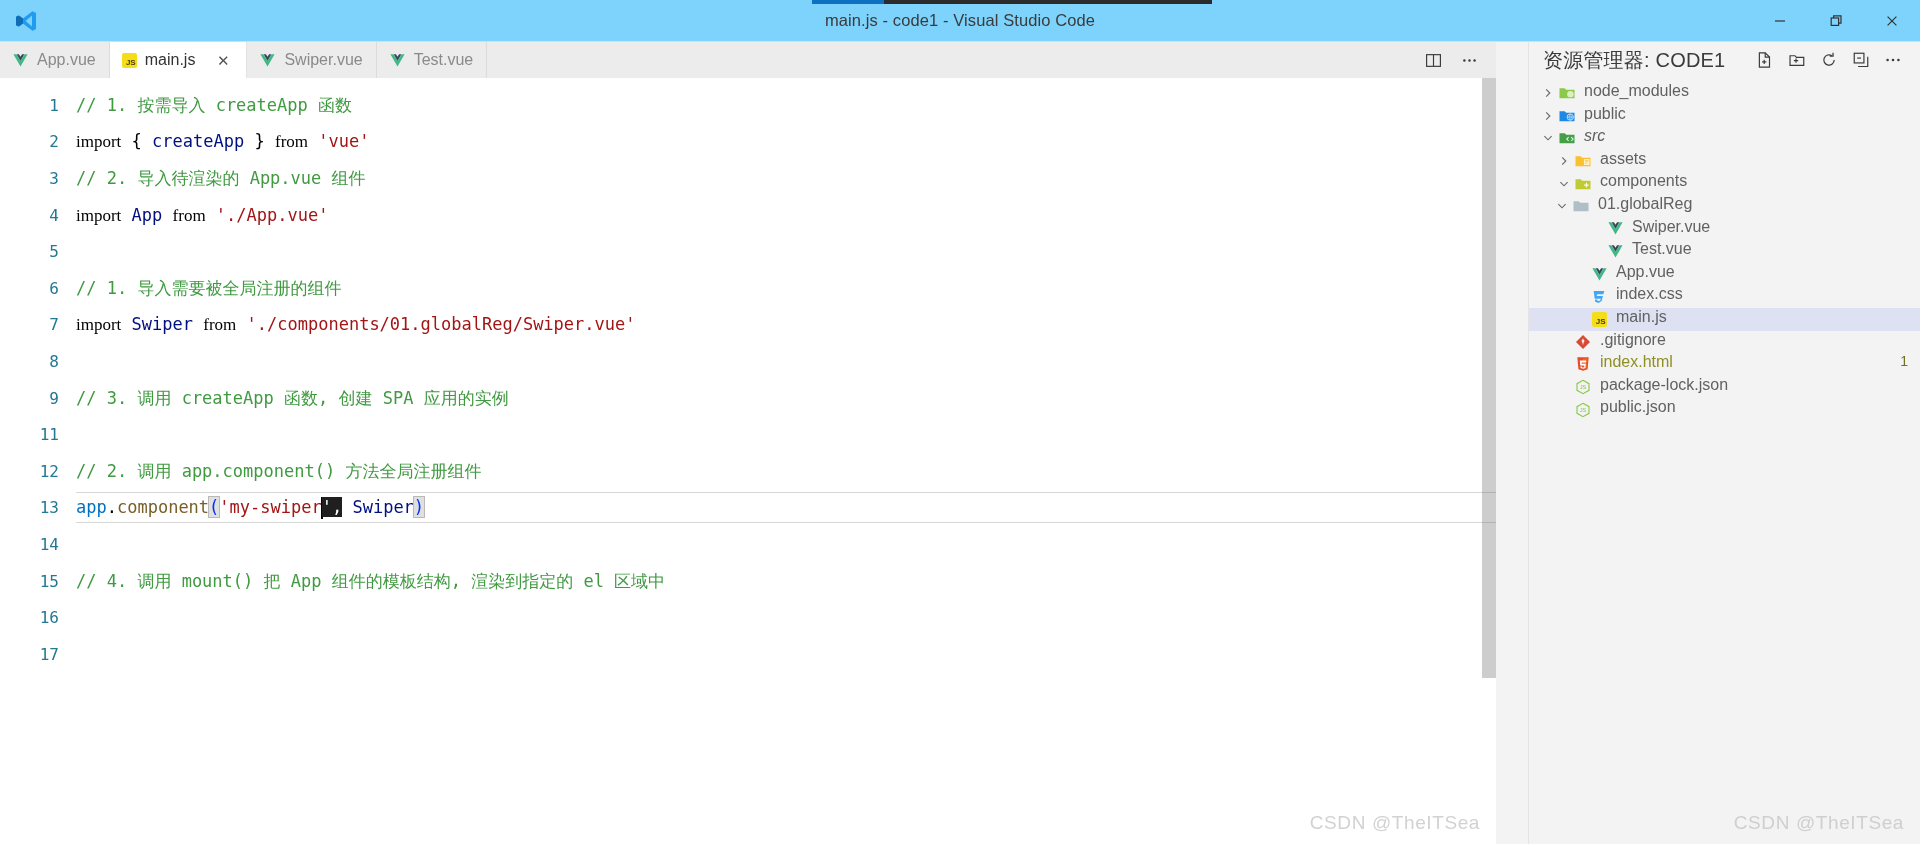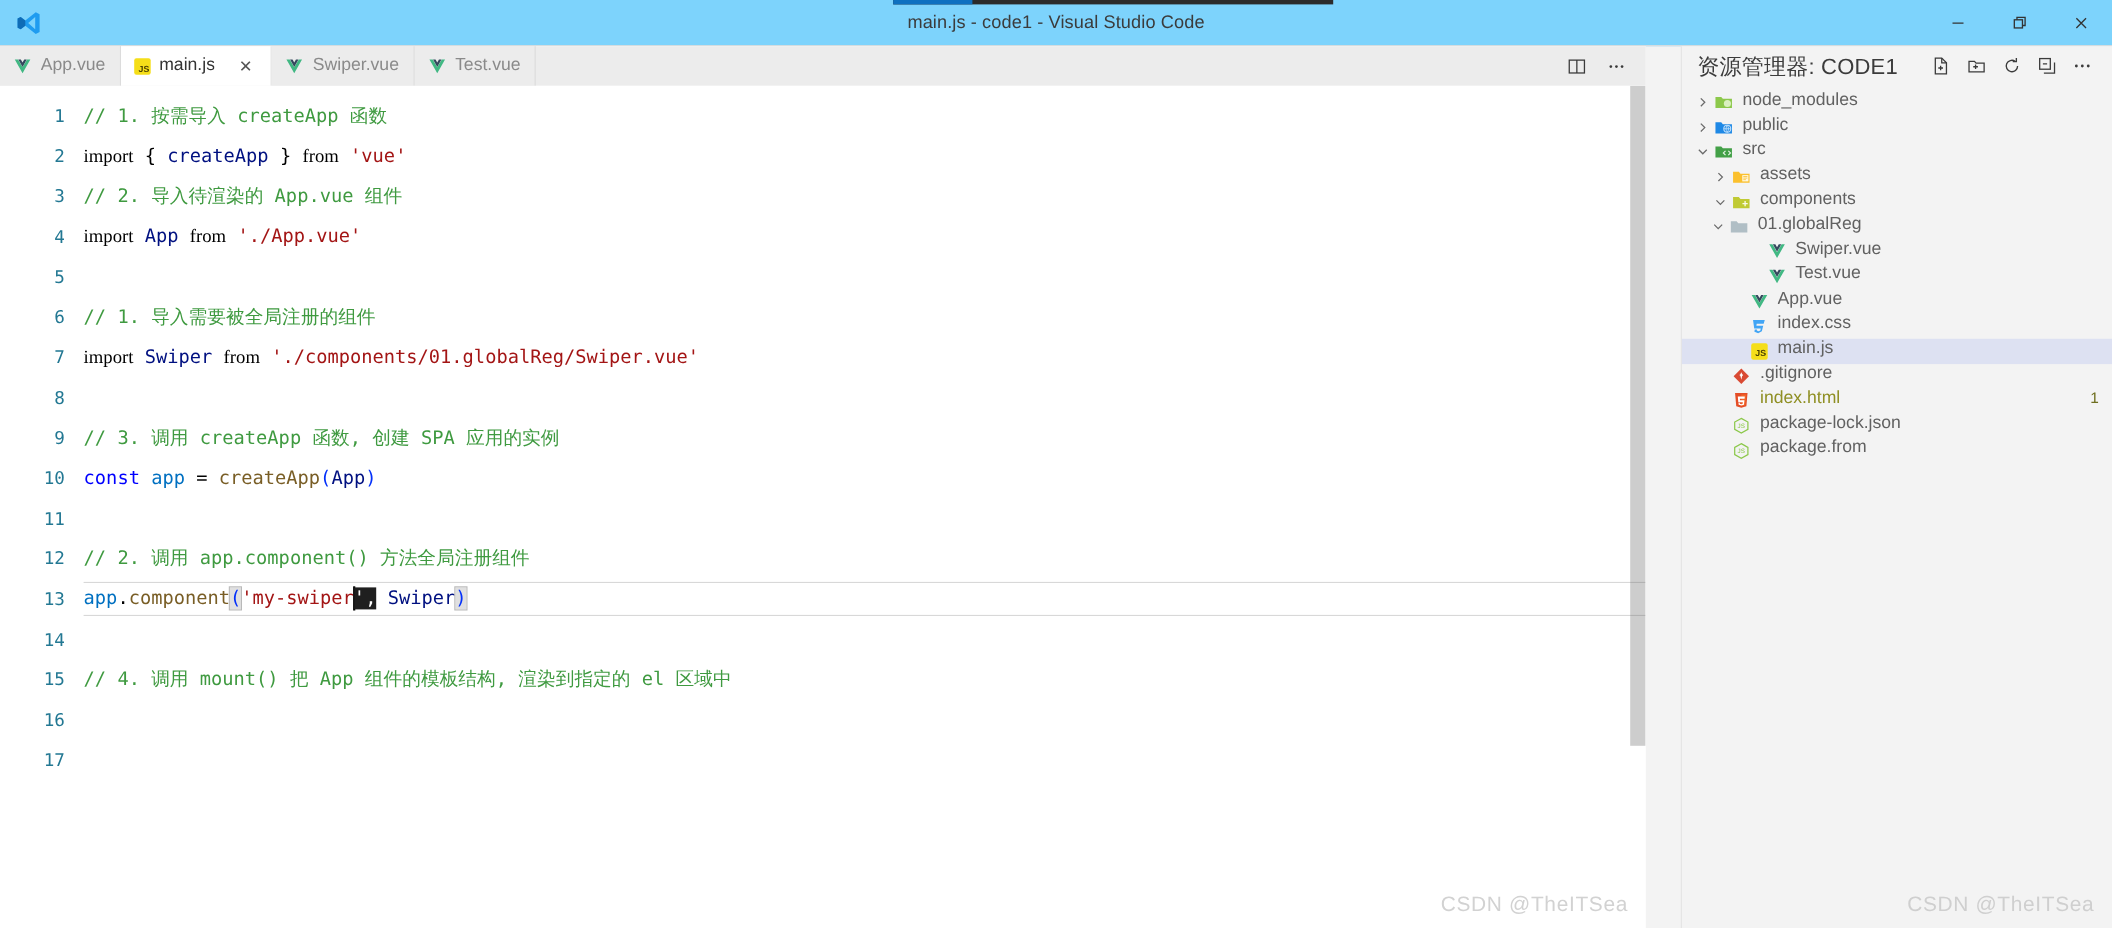--- a/index.html
+++ b/index.html
@@ -383,26 +383,20 @@
                 <span class="code-text"></span>
               </div>
             </div>
             <div class="code-line">
               <div class="gutter">9</div>
               <div class="code-text-box">
                 <span class="code-text"><span class="t-comment">// 3. 调用 createApp 函数, 创建 SPA 应用的实例</span></span>
               </div>
             </div>
             <div class="code-line">
-              <div class="gutter">10</div>
-              <div class="code-text-box">
-                <span class="code-text"><span class="t-control">const</span><span class="t-punct"> </span><span class="t-local">app</span><span class="t-punct"> = </span><span class="t-func">createApp</span><span class="t-paren1">(</span><span class="t-var">App</span><span class="t-paren1">)</span></span>
-              </div>
-            </div>
-            <div class="code-line">
               <div class="gutter">11</div>
               <div class="code-text-box">
                 <span class="code-text"></span>
               </div>
             </div>
             <div class="code-line">
               <div class="gutter">12</div>
               <div class="code-text-box">
                 <span class="code-text"><span class="t-comment">// 2. 调用 app.component() 方法全局注册组件</span></span>
               </div>
@@ -509,21 +503,21 @@
               <span style="display: inline-flex; align-items: center; justify-content: center;">
                 <svg width="18" height="18" viewBox="0 0 24 24">
                   <path d="M2 5.5h7l2 2.3h11V19H2Z" fill="#1e88e5"></path>
                   <circle cx="16.3" cy="13.4" r="4.2" fill="none" stroke="#bbdefb" stroke-width="1.3"></circle>
                   <path d="M12.1 13.4h8.4M16.3 9.2c2 2.6 2 5.9 0 8.4M16.3 9.2c-2 2.6-2 5.9 0 8.4" stroke="#bbdefb" stroke-width="1.1" fill="none"></path>
                 </svg>
               </span>
             </span>
             <span class="tlabel">public</span>
           </div>
-          <div class="tree-row" style="padding-left: 10px;">
+          <div class="tree-row" style="padding-left: 10px; font-style: italic;">
             <span class="twisty">
               <svg width="12" height="12" viewBox="0 0 12 12">
                 <path d="M2.4 4.2 L6 7.8 L9.6 4.2" fill="none" stroke="#6a6a6a" stroke-width="1.15"></path>
               </svg>
             </span>
             <span class="ficon">
               <span style="display: inline-flex; align-items: center; justify-content: center;">
                 <svg width="18" height="18" viewBox="0 0 24 24">
                   <path d="M2 5.5h7l2 2.3h11V19H2Z" fill="#43a047"></path>
                   <path d="M14.2 10.8 11.6 13.4l2.6 2.6M17.6 10.8l2.6 2.6-2.6 2.6" stroke="#e8f5e9" stroke-width="1.4" fill="none"></path>
@@ -677,20 +671,20 @@
           <div class="tree-row" style="padding-left: 26px;">
             <span class="twisty"></span>
             <span class="ficon">
               <span style="display: inline-flex; align-items: center; justify-content: center;">
                 <svg width="16" height="16" viewBox="0 0 24 24">
                   <path d="M12 2 21 7v10l-9 5-9-5V7Z" fill="none" stroke="#8cc84b" stroke-width="1.7"></path>
                   <text x="12" y="15.4" font-size="8.6" fill="#8cc84b" text-anchor="middle" font-family="Liberation Sans, sans-serif">JS</text>
                 </svg>
               </span>
             </span>
-            <span class="tlabel">package.from</span>
+            <span class="tlabel">public.json</span>
           </div>
         </div>
 
       <div class="sidebar-watermark">CSDN @TheITSea</div>
     </div>
   </div>
 </div>
 
 </body></html>

